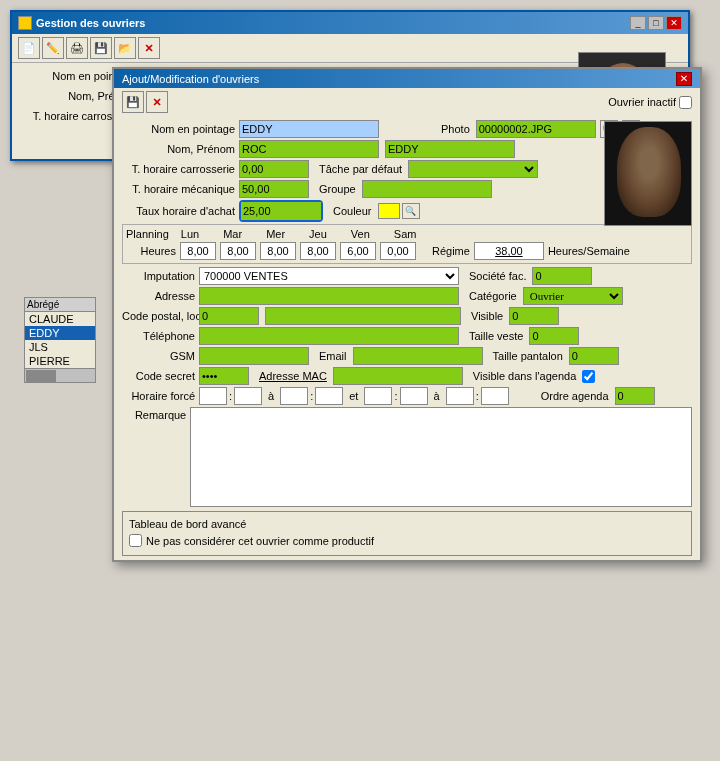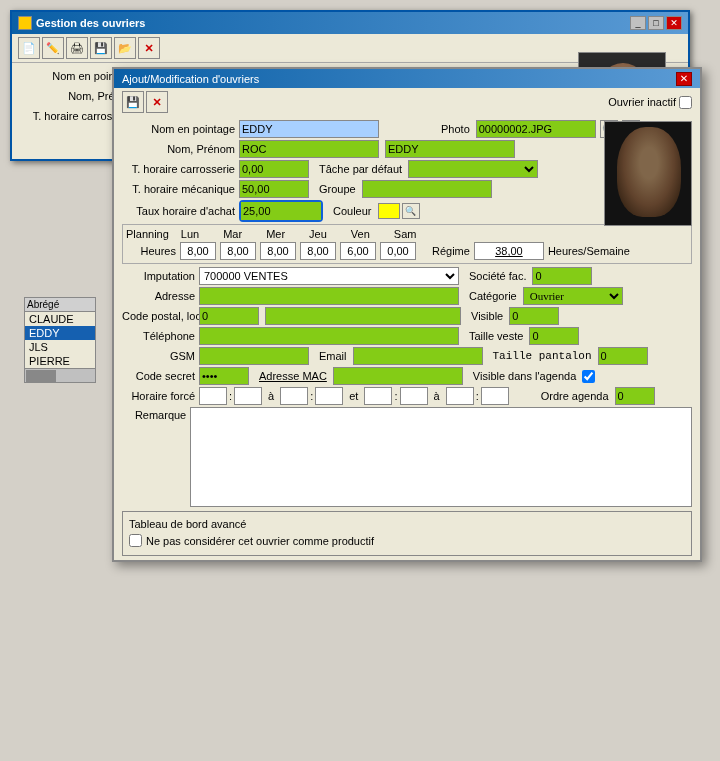--- a/index.html
+++ b/index.html
@@ -418,21 +418,21 @@
         <input class="inp" style="width: 260px;" value="">
         <span style="margin-left:8px;">Taille veste</span>
         <input class="inp" style="width: 50px; margin-left: 4px;" value="0">
       </div>
 
       <div class="form-row">
         <span class="lbl" style="width:75px;">GSM</span>
         <input class="inp" style="width: 110px;" value="">
         <span style="margin-left:8px;">Email</span>
         <input class="inp" style="width: 130px; margin-left: 4px;" value="">
-        <span style="margin-left:8px;font-family:Liberation Mono, monospace;">Taille pantalon</span>
+        <span style="margin-left:8px;">Taille pantalon</span>
         <input class="inp" style="width: 50px; margin-left: 4px;" value="0">
       </div>
 
       <div class="form-row">
         <span class="lbl" style="width:75px;">Code secret</span>
         <input class="inp" style="width: 50px;" type="password" value="1234">
         <span style="margin-left:8px;text-decoration:underline;">Adresse MAC</span>
         <input class="inp" style="width: 130px; margin-left: 4px;" value="">
         <span style="margin-left:8px;">Visible dans l'agenda</span>
         <input type="checkbox" checked="" style="margin-left: 4px;">

